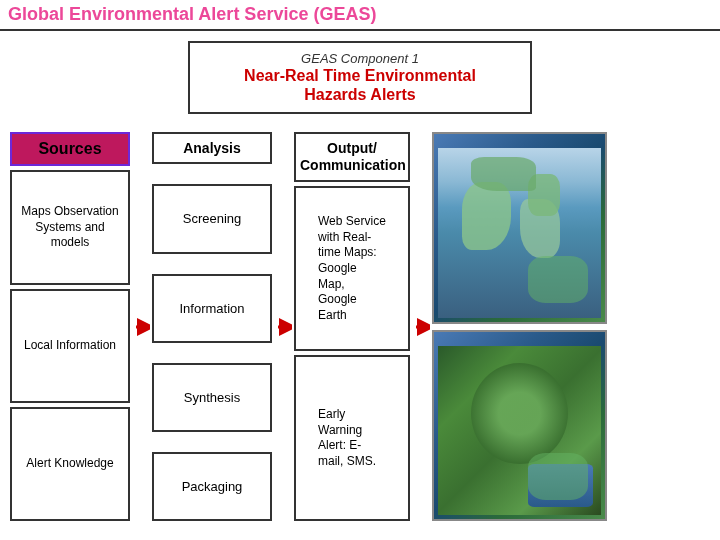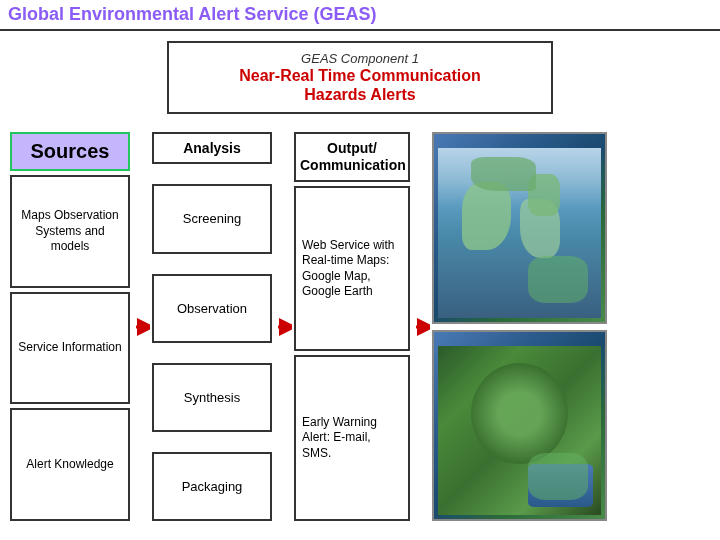--- a/index.html
+++ b/index.html
@@ -21,21 +21,21 @@
     }
     .header-how {
       font-size: 22px;
       font-weight: bold;
       color: #000;
       min-width: 100px;
     }
     .header-title {
       font-size: 18px;
       font-weight: bold;
-      color: #8b5cf6;
+      color: #ec4899;
     }
 
     
     .main {
       display: flex;
       padding: 10px;
       gap: 8px;
       height: calc(540px - 40px);
     }
 
@@ -46,21 +46,21 @@
       flex-direction: column;
       gap: 6px;
     }
 
     
     .component-box {
       border: 2px solid #333;
       text-align: center;
       padding: 8px 12px;
       margin: 0 auto;
-      width: 386px;
+      width: 344px;
       background: #fff;
     }
     .component-title {
       font-size: 13px;
       font-style: italic;
       color: #333;
     }
     .component-subtitle {
       font-size: 16px;
       font-weight: bold;
@@ -78,26 +78,26 @@
     }
 
     
     .sources-col {
       display: flex;
       flex-direction: column;
       width: 120px;
       gap: 4px;
     }
     .sources-header {
-      border: 2px solid #22c55e;
+      border: 2px solid #6d28d9;
       text-align: center;
       padding: 6px 4px;
       font-weight: bold;
-      font-size: 20px;
-      background: #c4b5fd;
+      font-size: 16px;
+      background: #be185d;
     }
     .source-item {
       border: 2px solid #333;
       text-align: center;
       padding: 6px 4px;
       font-size: 12px;
       background: #fff;
       flex: 1;
       display: flex;
       align-items: center;
@@ -143,21 +143,21 @@
       border: 2px solid #333;
       text-align: center;
       padding: 6px 4px;
       font-weight: bold;
       font-size: 14px;
       background: #fff;
       line-height: 1.2;
     }
     .output-item {
       border: 2px solid #333;
-      padding: 6px 6px;
+      padding: 6px 22px;
       font-size: 12px;
       background: #fff;
       flex: 1;
       display: flex;
       align-items: center;
       line-height: 1.3;
     }
 
     
     .screenshots-panel {
@@ -237,35 +237,35 @@
 </div>
 
 <div class="main">
 
   <div class="diagram-area">
 
     <div style="display:flex; justify-content:center; margin-bottom:6px;">
       <div class="component-box">
         <div class="component-title">GEAS Component 1</div>
         <div class="component-subtitle">
-          <span>Near-Real Time Communication</span><br>
+          <span>Near-Real Time Environmental</span><br>
           <span>Hazards Alerts</span>
         </div>
       </div>
     </div>
 
     <div class="flow-row">
 
       <div class="sources-col">
         <div class="sources-header">Sources</div>
         <div class="source-item">
           <span>Maps Observation Systems and models</span>
         </div>
         <div class="source-item">
-          <span>Service Information</span>
+          <span>Local Information</span>
         </div>
         <div class="source-item">
           <span>Alert Knowledge</span>
         </div>
       </div>
 
       <div class="big-arrow">
         <svg width="18" height="60" viewBox="0 0 18 60" class="big-arrow-svg">
           <defs>
             <marker id="arrowhead" markerWidth="6" markerHeight="6" refX="3" refY="3" orient="auto">
@@ -275,21 +275,21 @@
           <line x1="4" y1="30" x2="14" y2="30" stroke="#cc0000" stroke-width="3" marker-end="url(#arrowhead)"></line>
         </svg>
       </div>
 
       <div class="analysis-col">
         <div class="analysis-header">Analysis</div>
         <div class="analysis-item">
           <span>Screening</span>
         </div>
         <div class="analysis-item">
-          <span>Observation</span>
+          <span>Information</span>
         </div>
         <div class="analysis-item">
           <span>Synthesis</span>
         </div>
         <div class="analysis-item">
           <span>Packaging</span>
         </div>
       </div>
 
       <div class="big-arrow">

